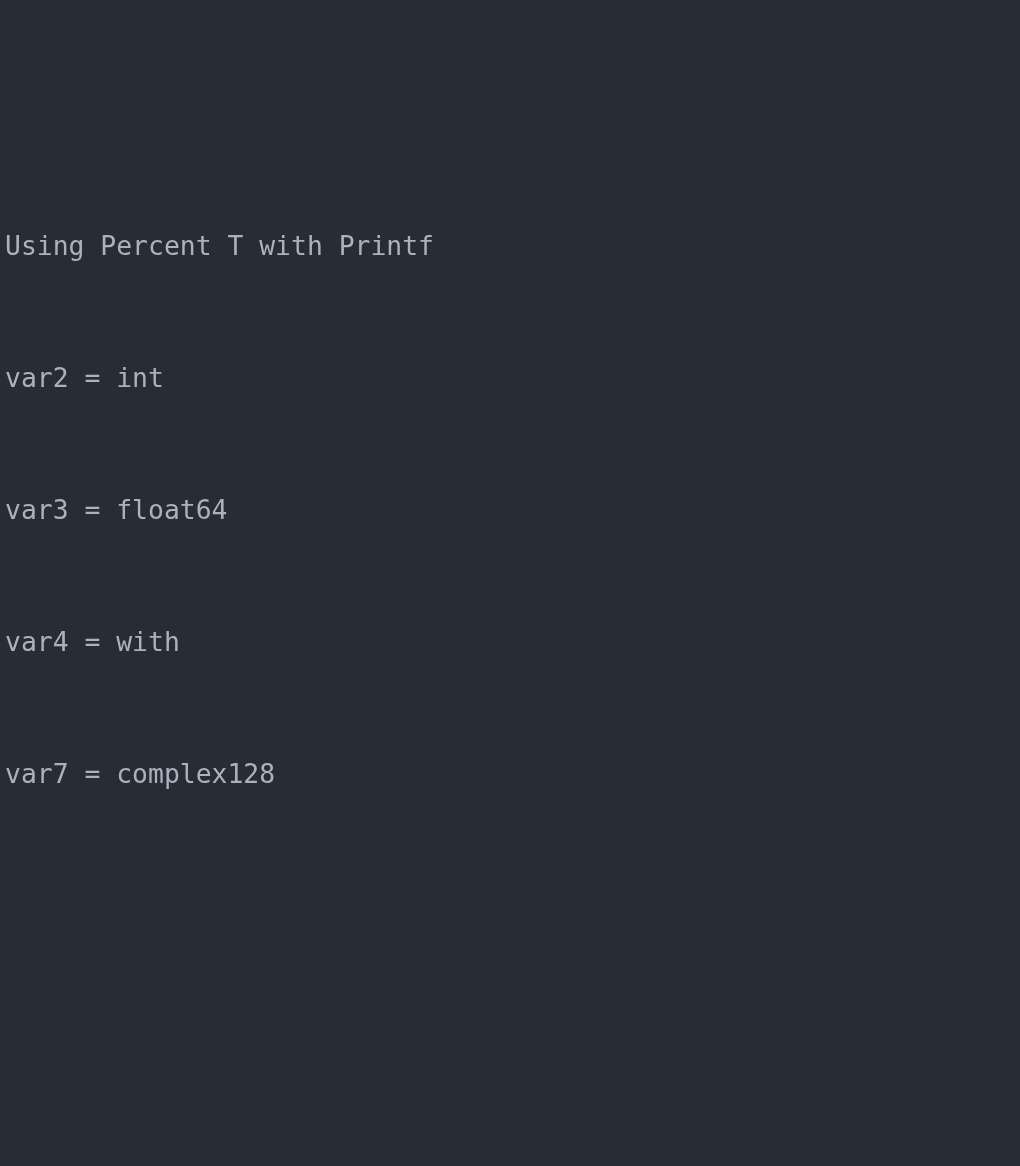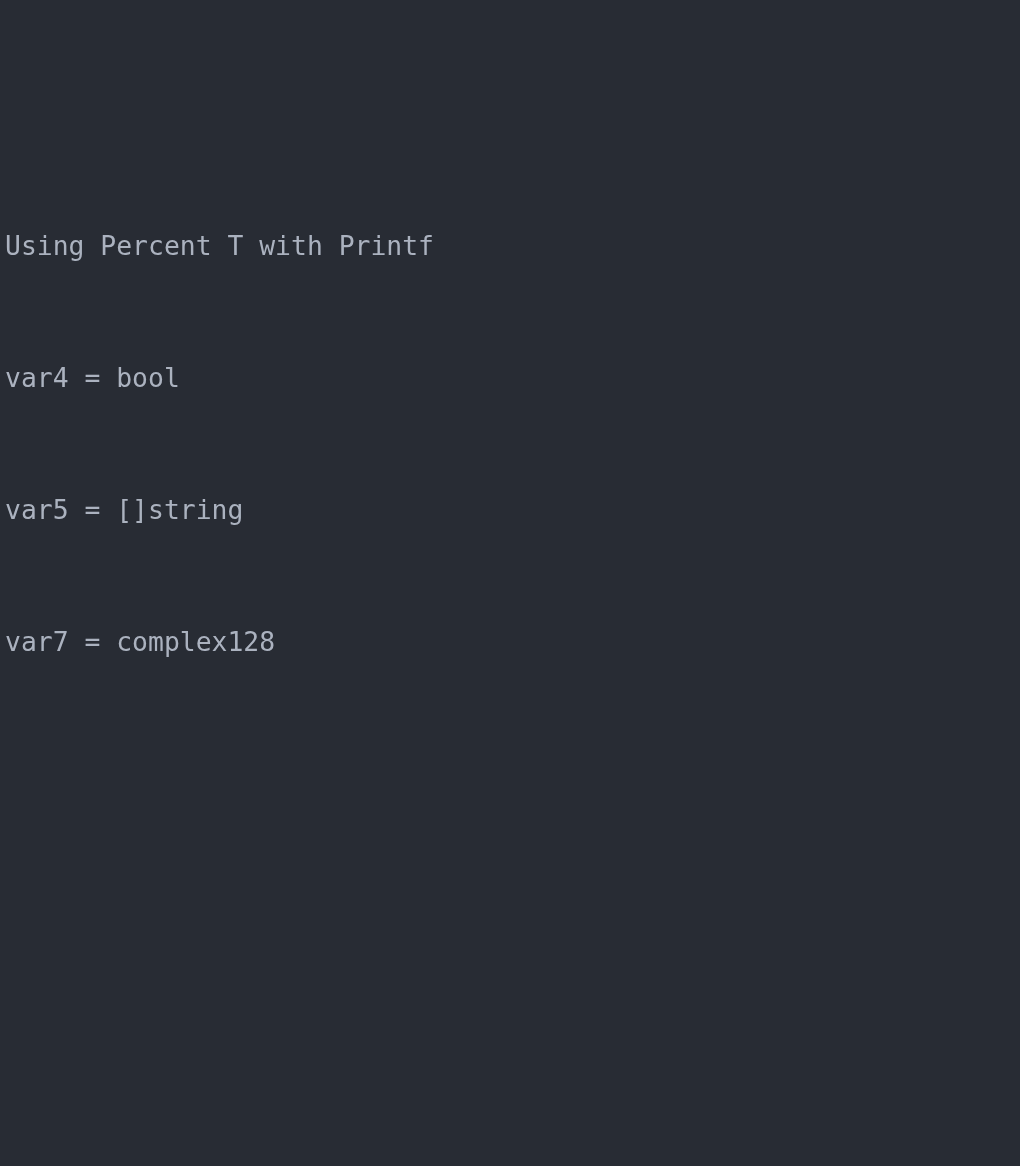--- a/index.html
+++ b/index.html
@@ -40,22 +40,23 @@
     color: #abb2bf;
   }
 </style>
 </head>
 <body>
 
 <div id="terminal" style="background: rgb(40, 44, 52); color: rgb(171, 178, 191);">
 
   <div class="section">
     <span class="line header">Using Percent T with Printf</span>
-    <span class="line">var4 = bool</span>
-    <span class="line">var5 = []string</span>
+    <span class="line">var2 = int</span>
+    <span class="line">var3 = float64</span>
+    <span class="line">var4 = with</span>
     <span class="line">var7 = complex128</span>
   </div>
 
   
 
   
 
   
 
   

